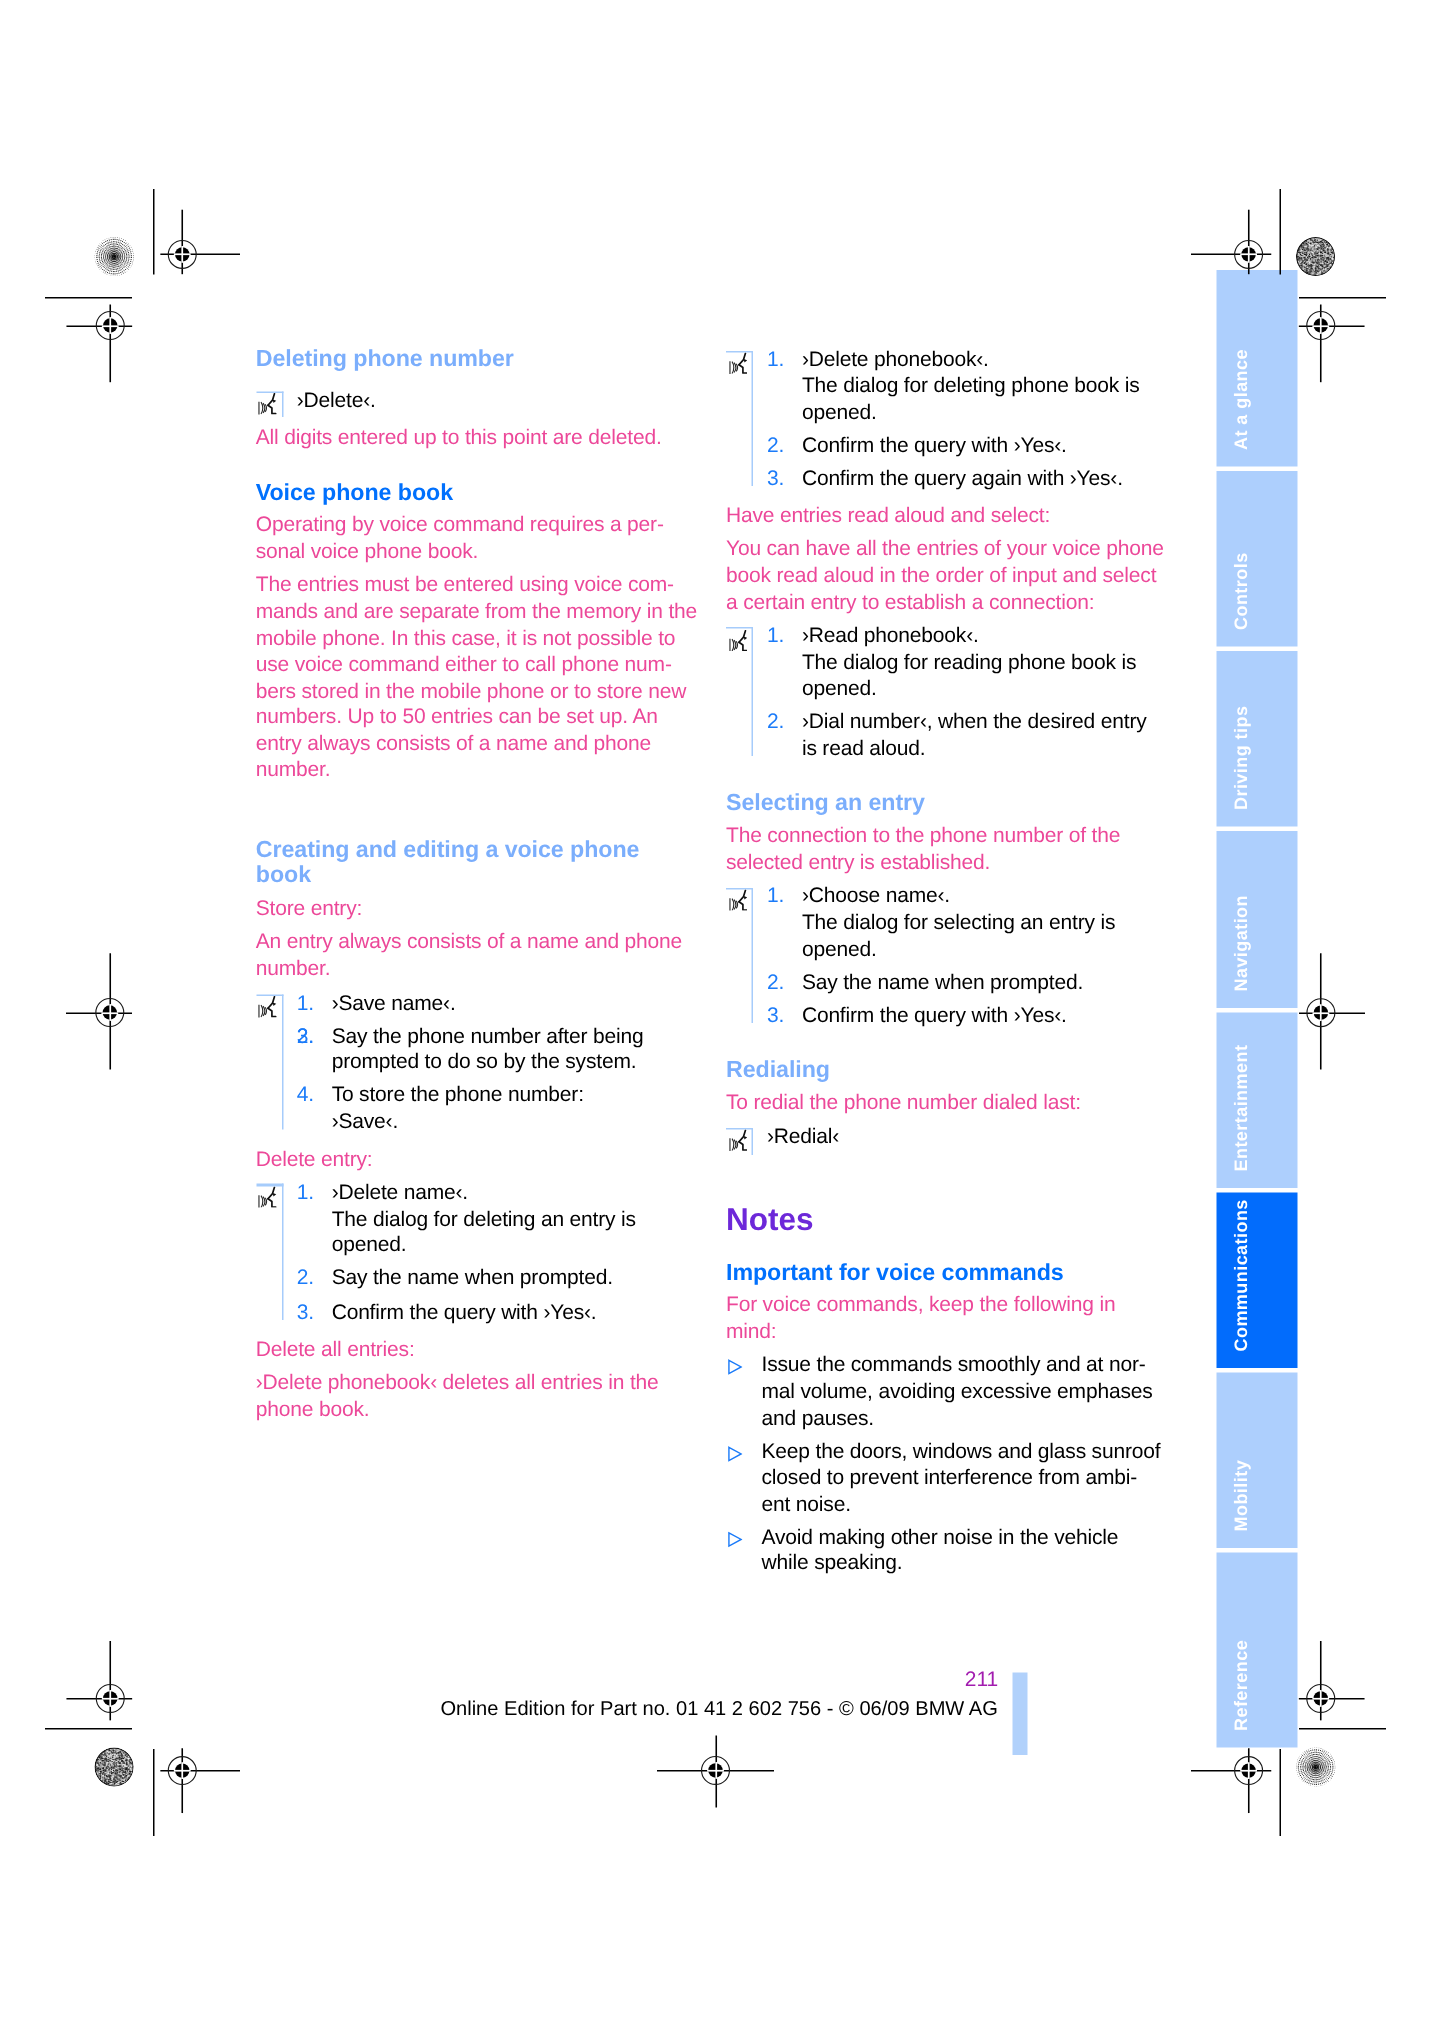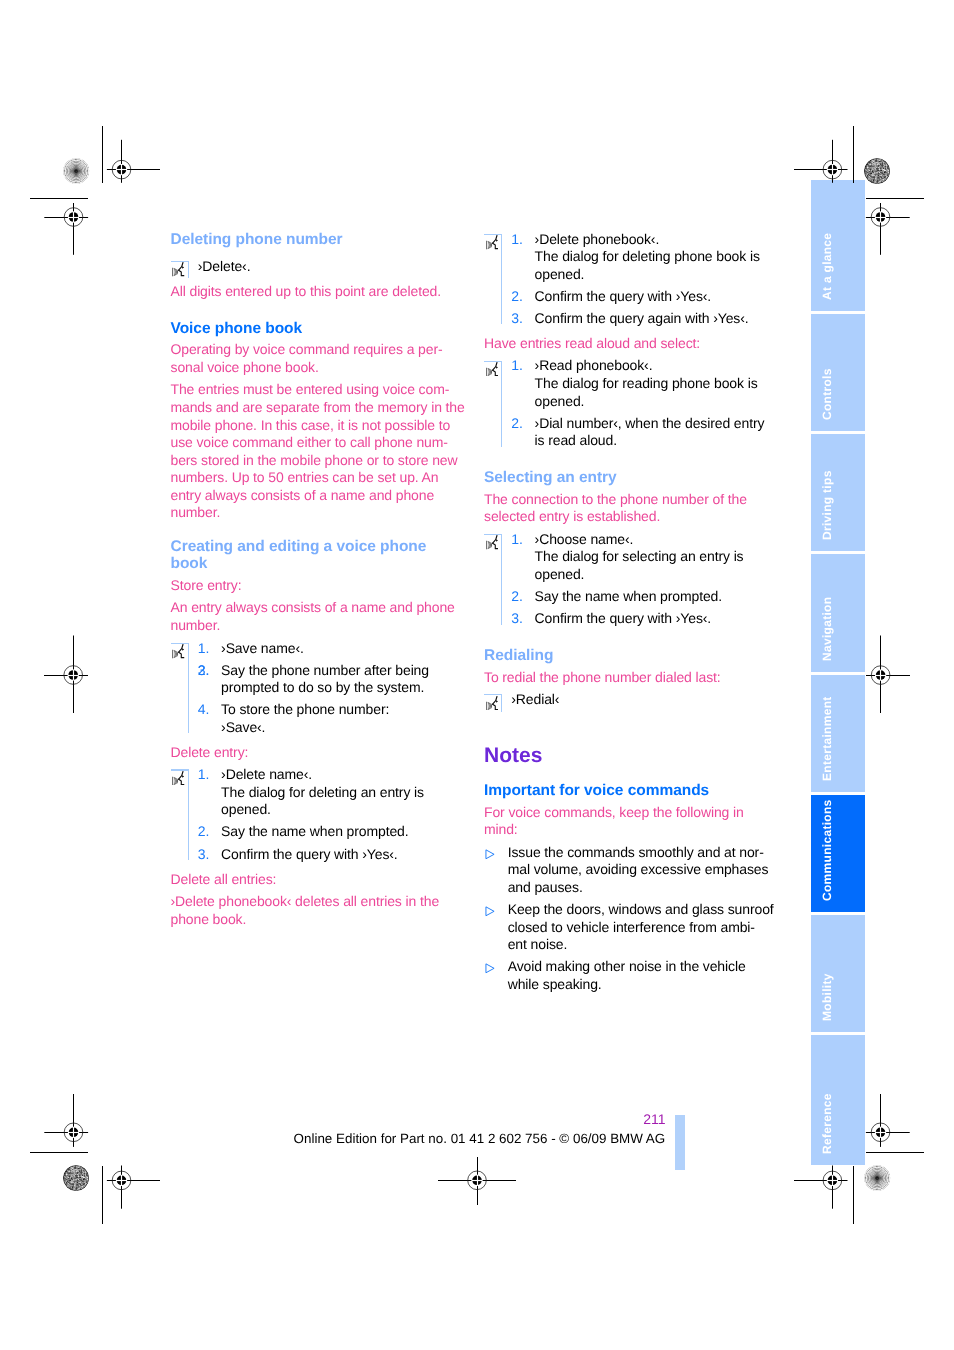--- a/index.html
+++ b/index.html
@@ -25,21 +25,21 @@
   .h2{font-size:15.5px;font-weight:bold;color:#0070fd;line-height:17.55px;margin:0;
       letter-spacing:-0.05px;}
   .h3{font-size:15.5px;font-weight:bold;color:#7baefc;line-height:17.55px;margin:0;
       letter-spacing:-0.05px;}
   .p{font-size:14px;line-height:17.55px;margin:0;color:#ec4899;letter-spacing:-0.12px;}
 
   .blk{position:relative;}
   .blk + .blk{margin-top:5px;}
   .blk.h1{margin-top:35.5px;}
   .blk.h2{margin-top:19.5px;}
-  .blk.h3{margin-top:16px;}
+  .blk.h3{margin-top:36px;}
   .blk.h1 + .blk{margin-top:14px;}
   .blk.h2 + .blk{margin-top:4px;}
   .blk.h3 + .blk{margin-top:4px;}
   .blk.h3 + .blk.voice, .blk.h2 + .blk.voice{margin-top:9.5px;}
   .blk.steps + .blk{margin-top:7.5px;}
   .blk.voice + .blk{margin-top:1.3px;}
   .blk.voice + .blk.h1{margin-top:29.3px;}
   .blk.steps + .blk.h2, .blk.steps + .blk.h3{margin-top:19.5px;}
   .blk + .blk.steps{margin-top:5px;}
   .col > .blk:first-child{margin-top:0;}
@@ -159,20 +159,21 @@
 <path d="M10.55 0.5 L9.3 4.6 L6.35 7.95"></path>
 <path d="M6.35 7.95 L8.9 9.7 L8.9 13.3 L11.35 13.3"></path>
 </g>
 <path d="M9.45 4.2 L11.7 5.05 L9.9 6.5 Z" fill="#101010"></path>
 </svg>
         <div class="step"><span class="num">1.</span><span class="stxt"><span>›Delete phonebook‹.</span><br><span>The dialog for deleting phone book is</span><br><span>opened.</span></span></div>
         <div class="step"><span class="num">2.</span><span class="stxt"><span>Confirm the query with ›Yes‹.</span></span></div>
         <div class="step"><span class="num">3.</span><span class="stxt"><span>Confirm the query again with ›Yes‹.</span></span></div>
       </div>
 <div class="blk p"><span>Have entries read aloud and select:</span></div>
+<div class="blk p"><span>You can have all the entries of your voice phone</span><br><span>book read aloud in the order of input and select</span><br><span>a certain entry to establish a connection:</span></div>
 <div class="blk steps">
         <div class="hrule"></div>
         <div class="vrule"></div>
         <svg class="vicon" viewBox="0 0 12 14" xmlns="http://www.w3.org/2000/svg">
 <g fill="none" stroke="#2b2b2b" stroke-width="0.75" stroke-linecap="butt">
 <path d="M0.5 5.6 L0.5 13.9"></path>
 <path d="M1.85 5.9 C3.35 8.0 3.35 11.5 1.85 13.6"></path>
 <path d="M3.2 6.55 C4.5 8.4 4.5 11.1 3.2 12.95"></path>
 <path d="M4.55 7.3 C5.6 8.8 5.6 10.7 4.55 12.2"></path>
 </g>
@@ -224,21 +225,21 @@
 </svg><span class="vt"><span>›Redial‹</span></span></div>
 <div class="blk h1"><span>Notes</span></div>
 <div class="blk h2"><span>Important for voice commands</span></div>
 <div class="blk p"><span>For voice commands, keep the following in</span><br><span>mind:</span></div>
 <div class="blk bullets">
         <div class="bul"><svg class="tri" viewBox="0 0 10 11">
             <path d="M0.95 0.85 L9.1 5.3 L0.95 9.75 Z" fill="none" stroke="#1b7bf9" stroke-width="0.95" stroke-linejoin="miter"></path>
           </svg><span class="btxt"><span>Issue the commands smoothly and at nor-</span><br><span>mal volume, avoiding excessive emphases</span><br><span>and pauses.</span></span></div>
         <div class="bul"><svg class="tri" viewBox="0 0 10 11">
             <path d="M0.95 0.85 L9.1 5.3 L0.95 9.75 Z" fill="none" stroke="#1b7bf9" stroke-width="0.95" stroke-linejoin="miter"></path>
-          </svg><span class="btxt"><span>Keep the doors, windows and glass sunroof</span><br><span>closed to vehicle interference from ambi-</span><br><span>ent noise.</span></span></div>
+          </svg><span class="btxt"><span>Keep the doors, windows and glass sunroof</span><br><span>closed to prevent interference from ambi-</span><br><span>ent noise.</span></span></div>
         <div class="bul"><svg class="tri" viewBox="0 0 10 11">
             <path d="M0.95 0.85 L9.1 5.3 L0.95 9.75 Z" fill="none" stroke="#1b7bf9" stroke-width="0.95" stroke-linejoin="miter"></path>
           </svg><span class="btxt"><span>Avoid making other noise in the vehicle</span><br><span>while speaking.</span></span></div>
       </div>
 </div>
 <div class="tabs">
 <div class="tab" style="top:0px;height:131px">
         <span class="lbl">At a glance</span>
       </div>
 <div class="tab" style="top:134px;height:117px">

